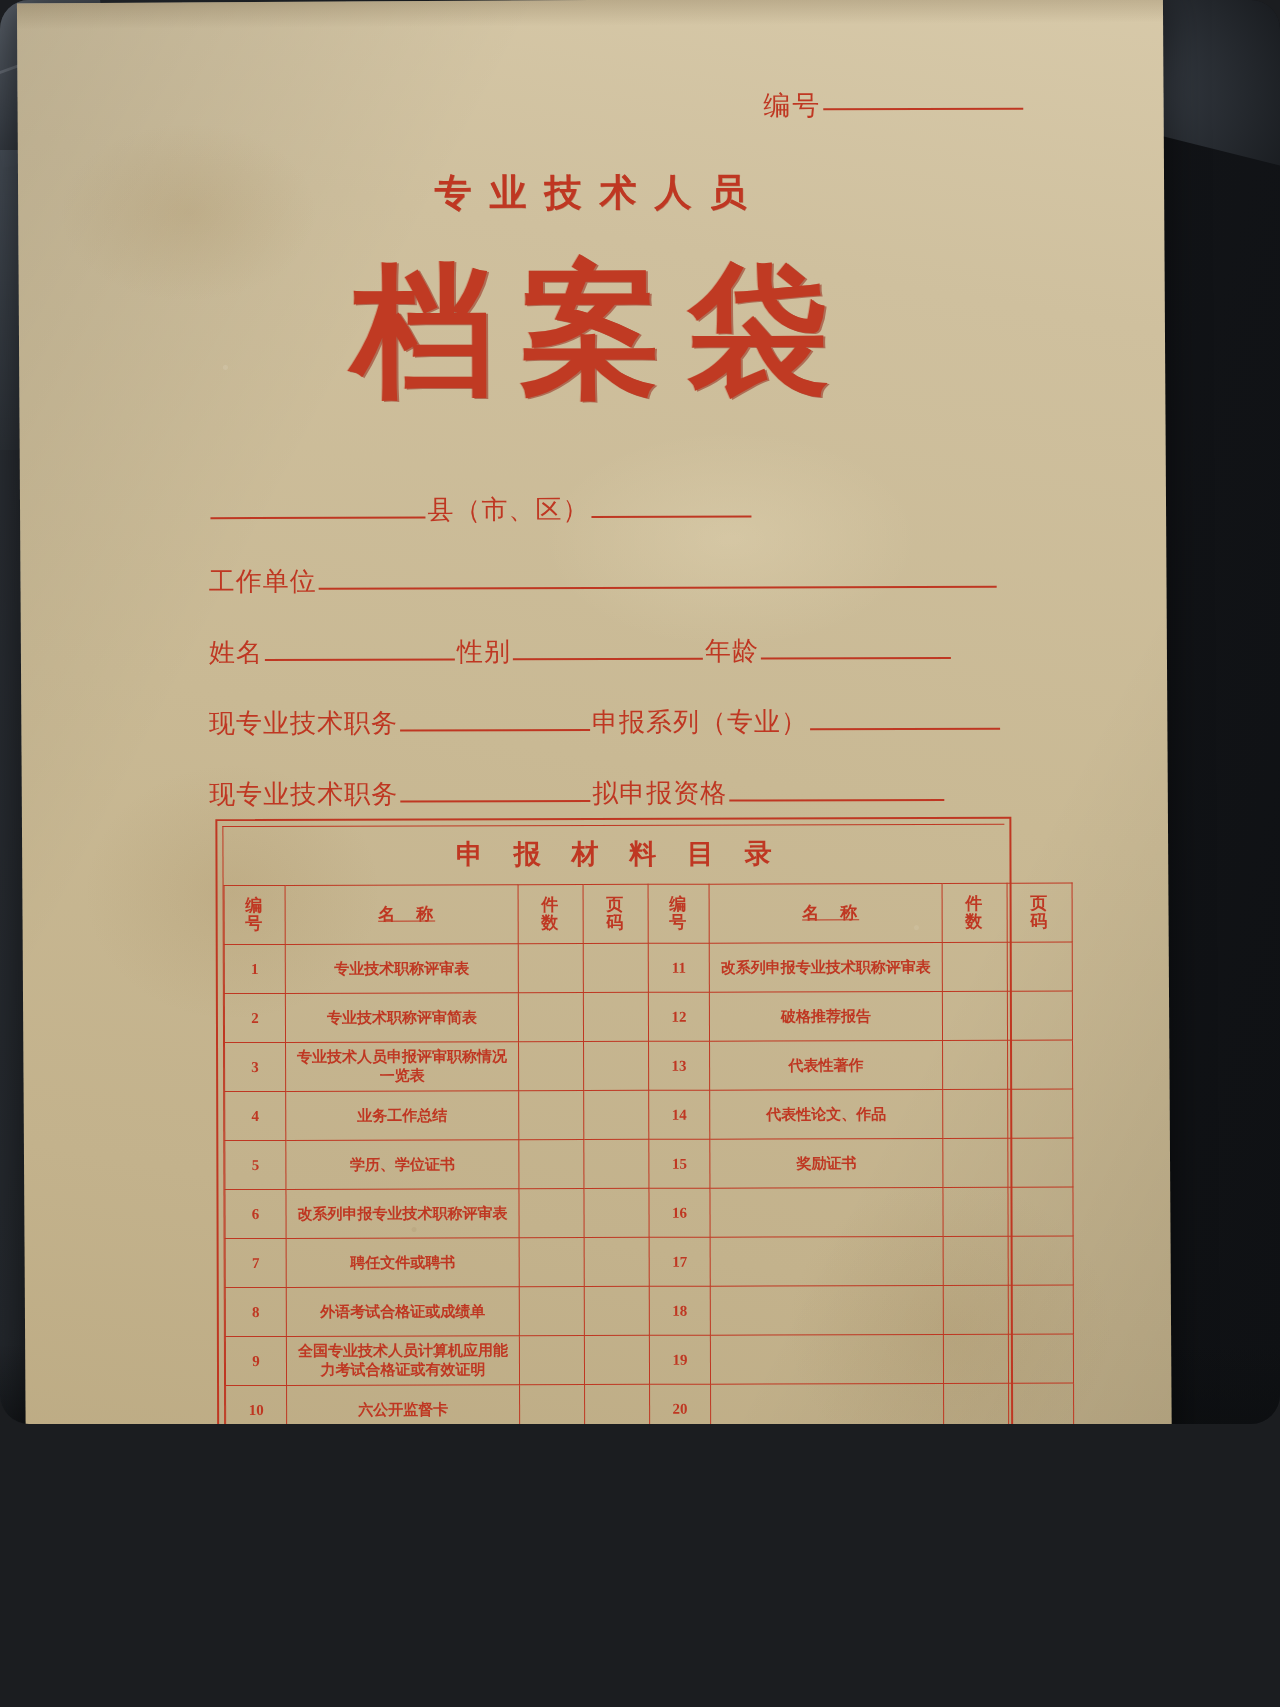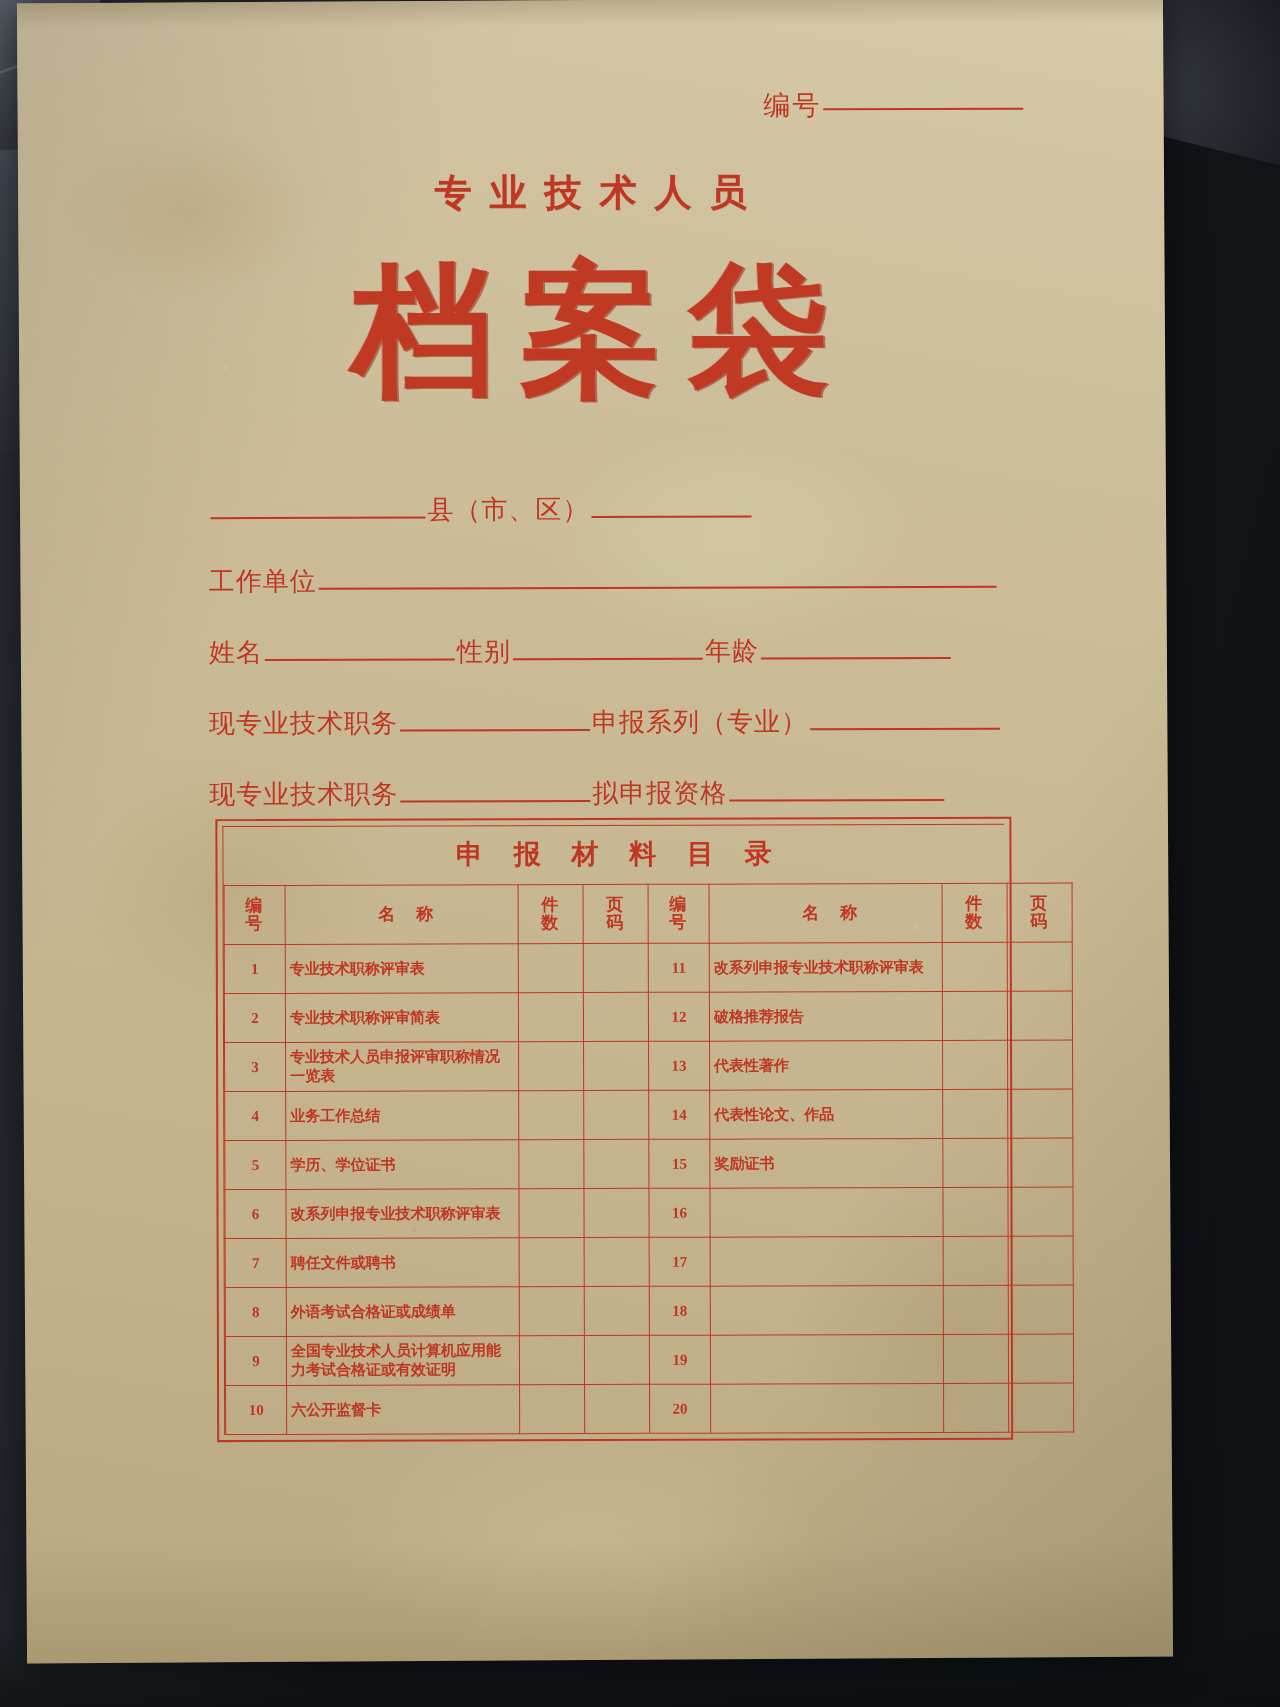--- a/index.html
+++ b/index.html
@@ -3,23 +3,24 @@
 <meta charset="utf-8">
 <style>
   html, body {
     margin: 0;
     padding: 0;
     background: #1b1d20;
   }
   #page {
     position: relative;
     width: 1280px;
-    height: 1707px;
+    height: 1424px;
     overflow: hidden;
     font-family: "Liberation Serif", "DejaVu Serif", serif;
+    border-radius: 29px;
   }
 
   
   .desk {
     position: absolute;
     inset: 0;
     background:
       linear-gradient(105deg, #2b2f35 0%, #23272c 22%, #14161a 45%, #0f1114 100%);
   }
   .desk-shape-a {
@@ -209,31 +210,32 @@
     vertical-align: middle;
     line-height: 1.25;
   }
   table.cat th {
     font-size: 17px;
     text-align: center;
     height: 52px;
     letter-spacing: 2px;
   }
   th.hd-no   { width: 52px; }
-  th.hd-name { width: 224px; letter-spacing: 10px; text-indent: 10px; }
+  th.hd-name { width: 224px; letter-spacing: 10px; text-indent: 10px; text-decoration: underline; }
   th.hd-cnt  { width: 56px; }
   th.hd-pg   { width: 56px; }
   .stack { display: block; line-height: 1.05; }
   td.no {
     text-align: center;
     font-size: 16px;
   }
   td.nm {
     padding-left: 8px;
     font-size: 15px;
+    text-align: center;
   }
   td.blankcell { }
   tbody tr { height: 49px; }
 
   
   .warp { transform: rotate(0.18deg); }
 </style>
 </head>
 <body>
 

